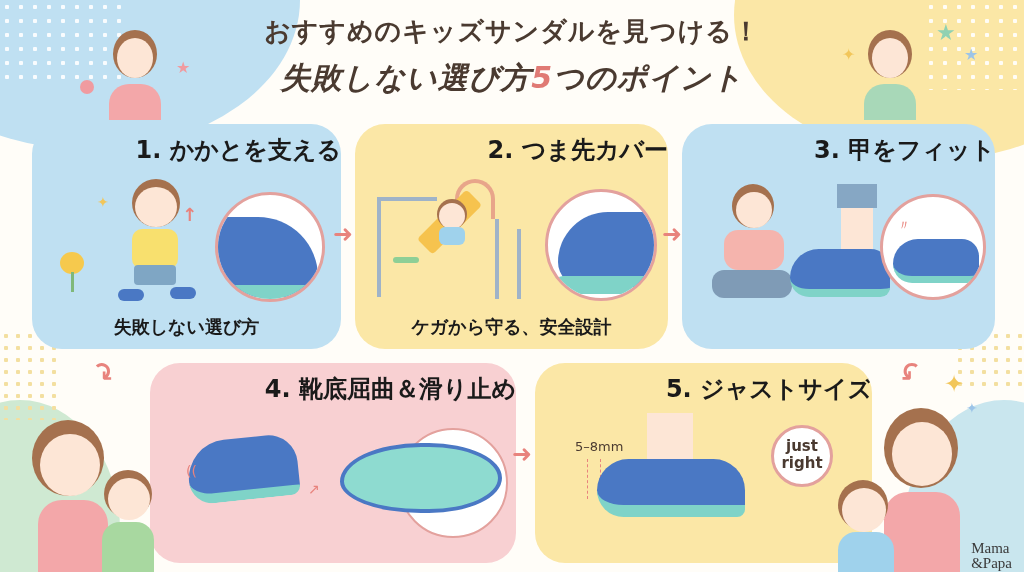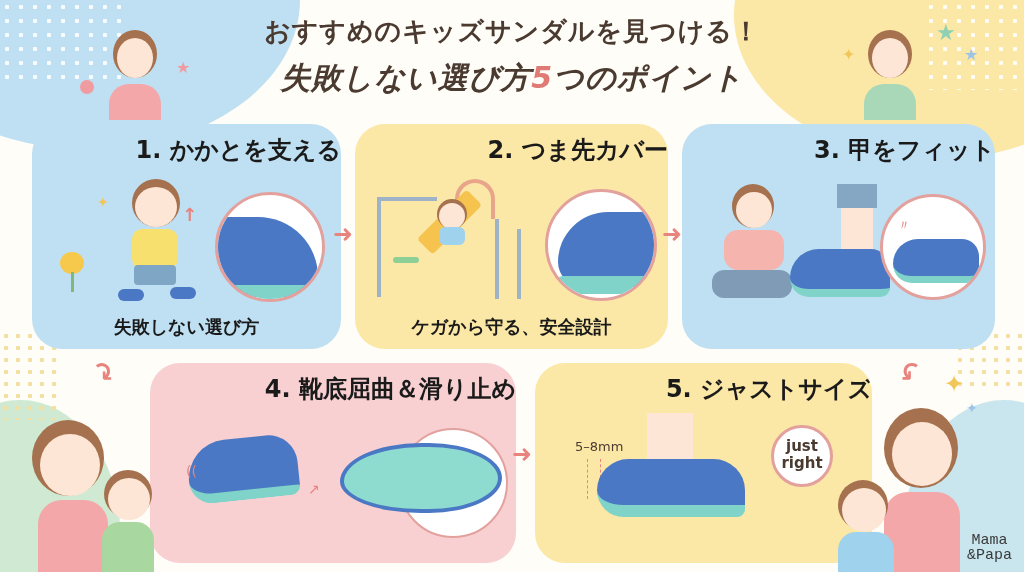--- a/index.html
+++ b/index.html
@@ -23,21 +23,21 @@
   .yellow { background: #fbe7a6; }
   .pink { background: #f8d0d2; }
 
   .lens { position: absolute; border-radius: 50%; background: #fff; border: 3px solid #e3a19d; overflow: hidden; }
 
   .arrow { position: absolute; color: #e8837d; font-weight: bold; }
 
   .shoe { position: absolute; }
 
   .char { position: absolute; }
-  .logo { position: absolute; right: 12px; bottom: 8px; text-align: center; font-family: Liberation Mono, monospace; color: #3a3a3a; line-height: 1.05; }
+  .logo { position: absolute; right: 12px; bottom: 0; text-align: left; font-family: Liberation Serif, serif; color: #3a3a3a; line-height: 1.05; }
   .logo .l1 { font-size: 15px; }
   .logo .l2 { font-size: 15px; }
   .bubble { position: absolute; background: #fff; border: 3px solid #e3a19d; border-radius: 50%; text-align: center; font-weight: bold; color: #4a3a30; }
   .star { position: absolute; }
 </style>
 </head>
 <body>
 
 <div class="bg-layer">
   <div class="blob" style="left:-120px;top:-150px;width:420px;height:300px;background:#bfe0f2;"></div>

